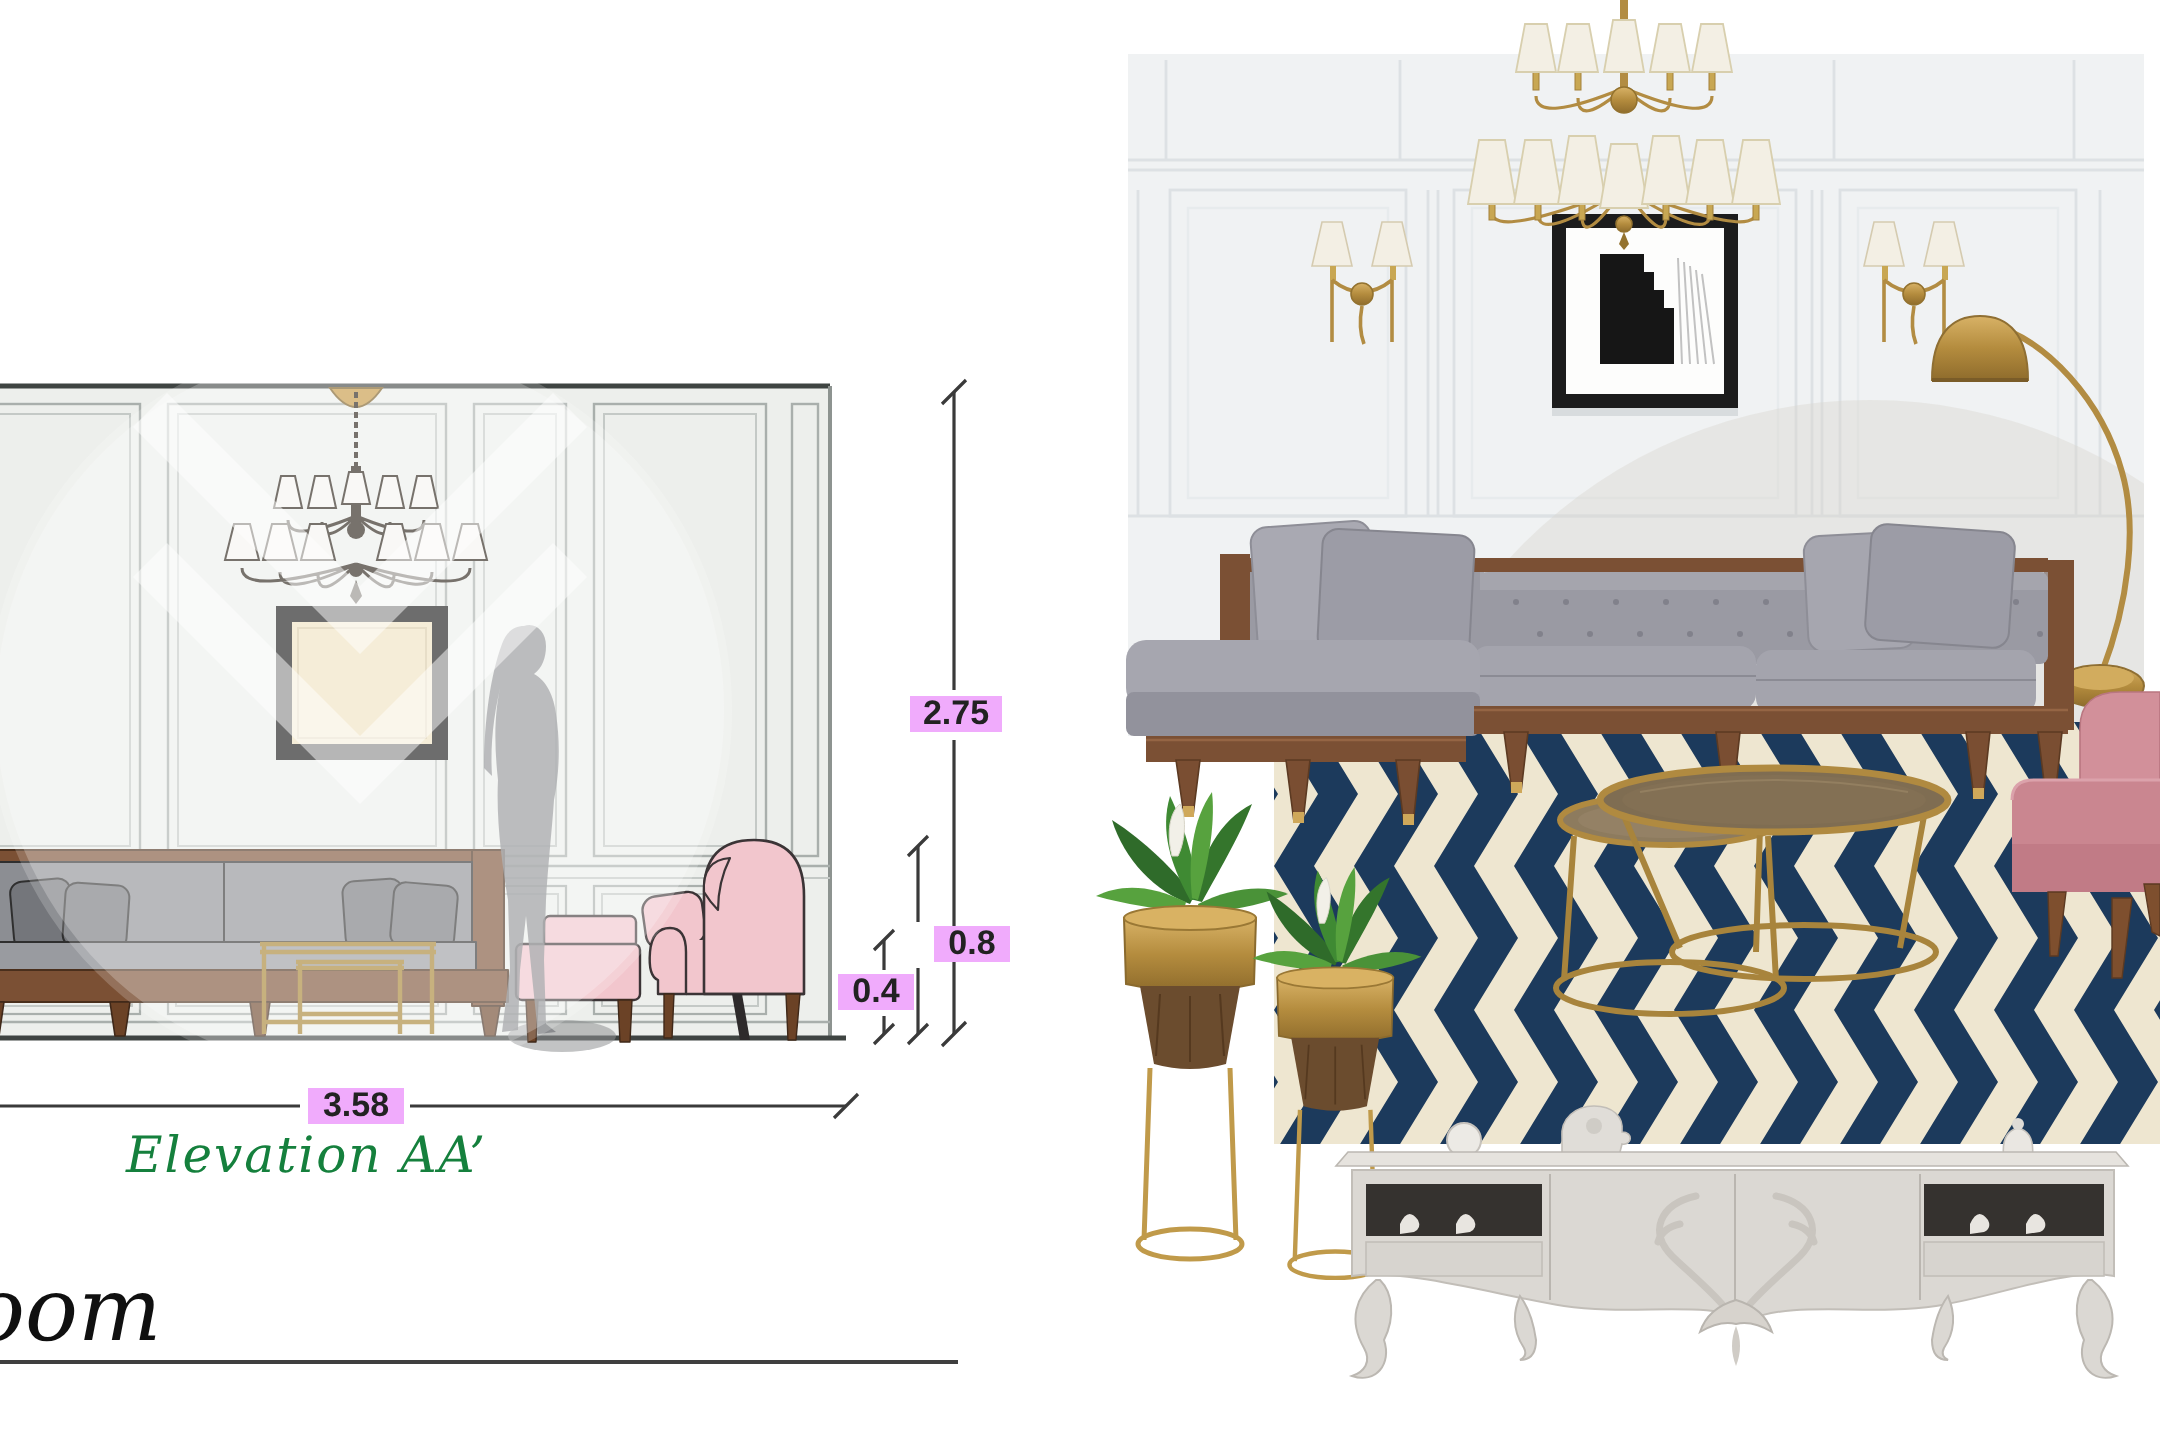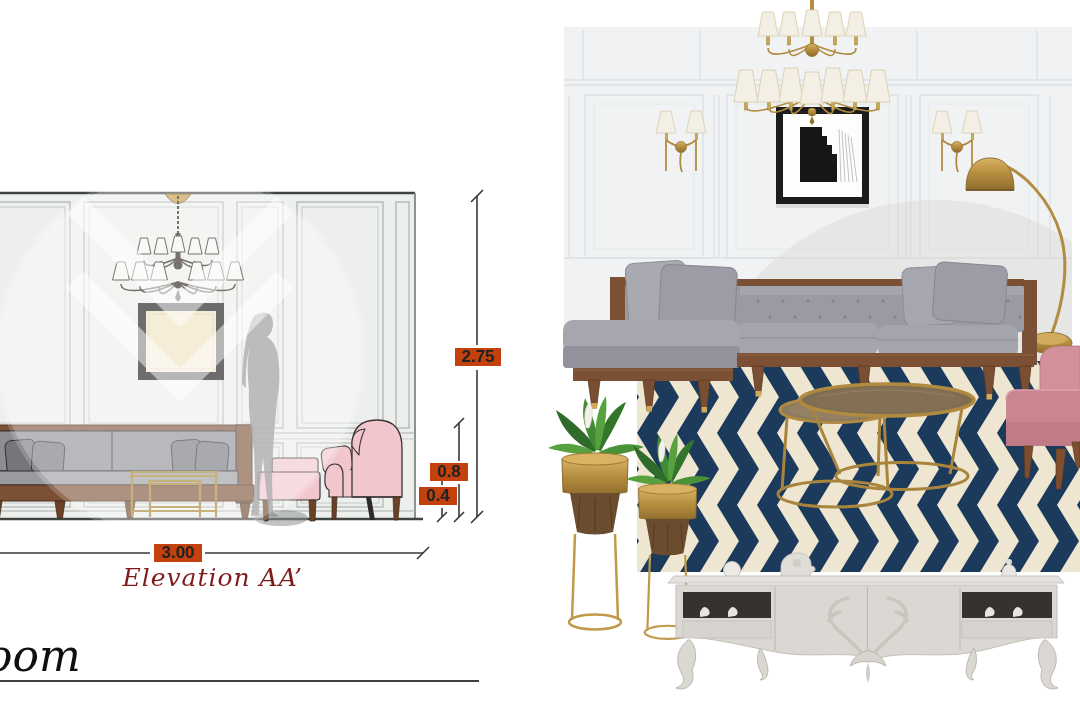--- a/index.html
+++ b/index.html
@@ -1,22 +1,22 @@
 <!DOCTYPE html>
 <html style="--navy: #1c3a5c; --cream: #eee6d0; --brass: #b28c42; --blush: #f2c6cd; --rose: #ca8690; --sofa-gray: #9a9aa3; --wood: #7b5034; --wall-left: #edefec; --wall-right: #f0f2f3; --ink: #222222;"><head>
 <meta charset="utf-8">
 <style>
   html,body{margin:0;padding:0;background:#fff;}
   #board{position:relative;width:1080px;height:720px;background:#fff;overflow:hidden;
          font-family:"Liberation Sans",sans-serif;}
   svg{position:absolute;display:block;}
   .dim-label{position:absolute;font:700 17px "Liberation Sans",sans-serif;color:var(--ink);
-             background:#c2410c;text-align:center;line-height:1.05;padding:0 1px;}
-  .caption{position:absolute;left:63px;top:563px;width:240px;text-align:right;
-           font:italic 25px "DejaVu Serif",serif;color:#7f1d1d;letter-spacing:1px;}
+             background:#f0abfc;text-align:center;line-height:1.05;padding:0 1px;}
+  .caption{position:absolute;left:63px;top:563px;width:240px;text-align:left;
+           font:italic 25px "DejaVu Serif",serif;color:#15803d;letter-spacing:1px;}
   .footer-title{position:absolute;left:-14px;top:630px;
                 font:italic 44px "DejaVu Serif",serif;color:#101010;}
   .footer-rule{position:absolute;left:0;top:680px;width:479px;height:2px;background:#3f3f3f;}
 </style>
 </head>
 <body>
 
 <div id="board">
 
   <svg style="left:0;top:185px" width="500" height="420" viewBox="0 185 500 420">
@@ -152,23 +152,23 @@
       <path d="M459,423 V461 M459,484 V517"></path>
       <path d="M454,428 L464,418 M454,522 L464,512"></path>
       <path d="M442,470 V485 M442,508 V517"></path>
       <path d="M437,475 L447,465 M437,522 L447,512"></path>
       <path d="M0,553 H150 M205,553 H423"></path>
       <path d="M417,559 L429,547"></path>
     </g>
   </svg>
 
   <span class="dim-label" style="left:455px;top:348px;width:44px">2.75</span>
-  <span class="dim-label" style="left:430px;top:463px;width:36px">0.8</span>
+  <span class="dim-label" style="left:467px;top:463px;width:36px">0.8</span>
   <span class="dim-label" style="left:419px;top:487px;width:36px">0.4</span>
-  <span class="dim-label" style="left:154px;top:544px;width:46px">3.00</span>
+  <span class="dim-label" style="left:154px;top:544px;width:46px">3.58</span>
 
   <div class="caption">Elevation AA’</div>
 
   <svg style="left:540px;top:0" width="540" height="720" viewBox="540 0 540 720">
     <defs>
       <linearGradient id="brassV" x1="0" y1="0" x2="0" y2="1">
         <stop offset="0" stop-color="#d8b266"></stop>
           <stop offset="0.5" stop-color="#b48c3e"></stop>
           <stop offset="1" stop-color="#8f6c2c"></stop>
       </linearGradient>

